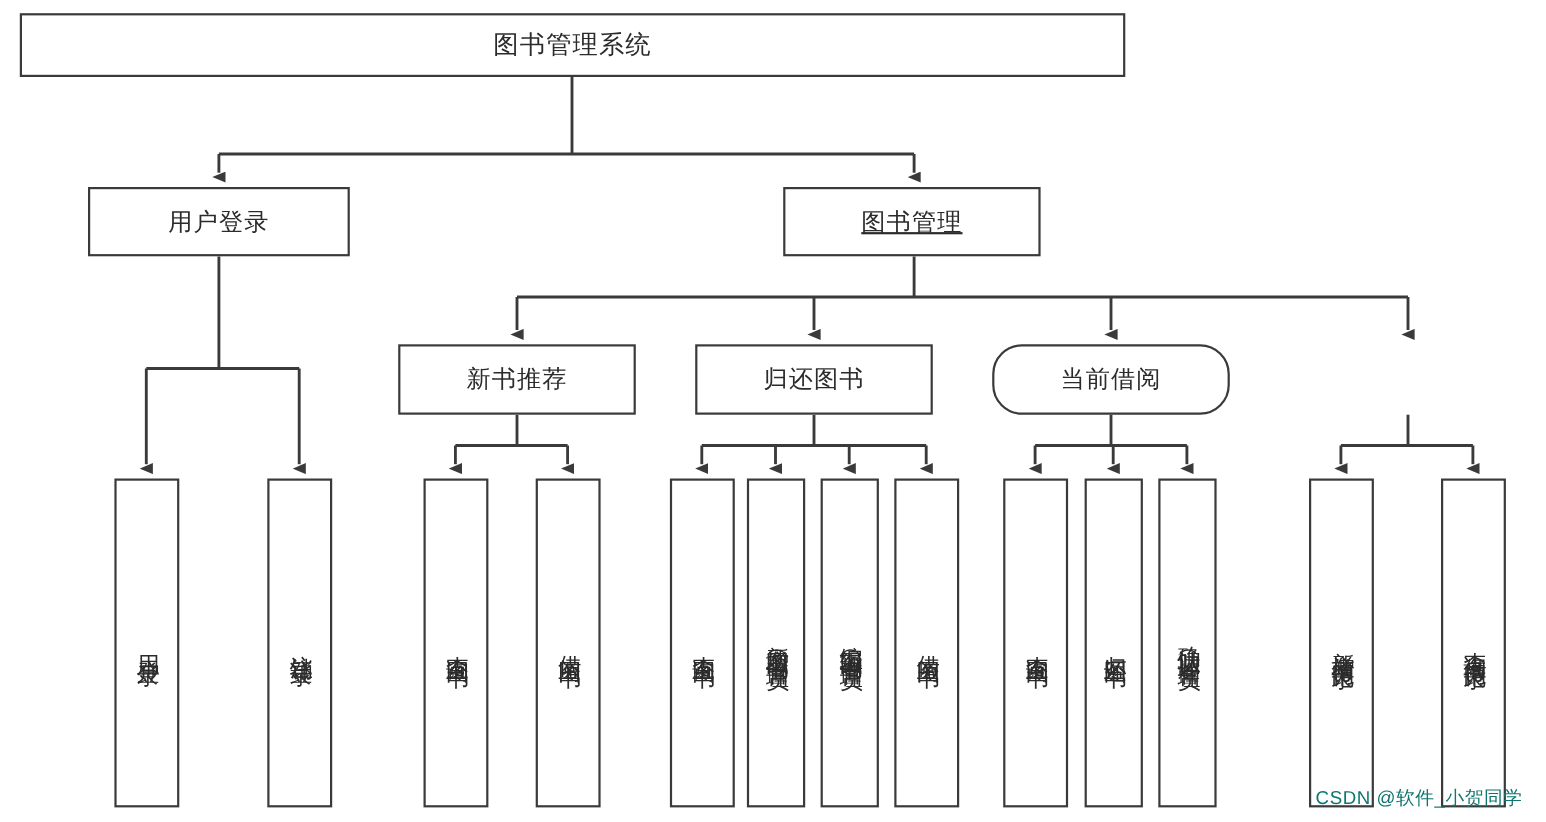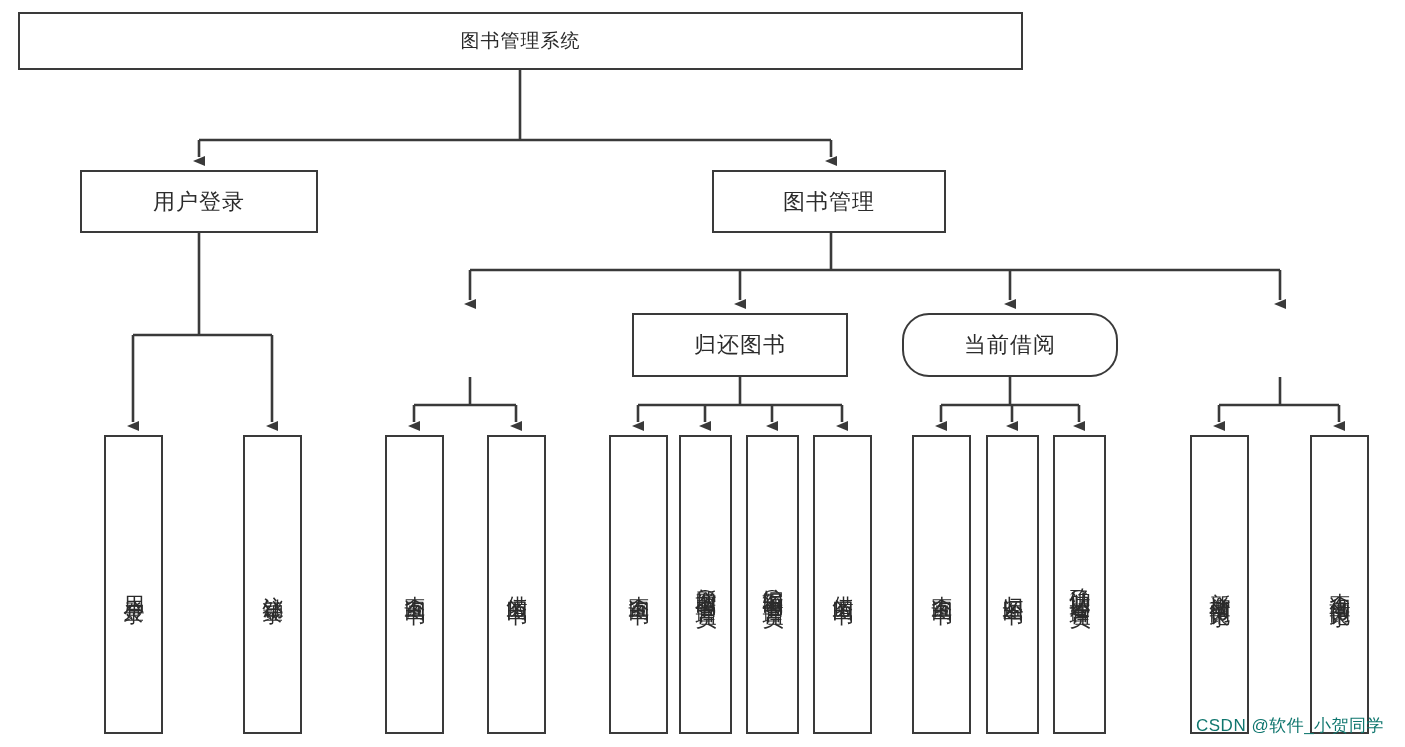--- a/index.html
+++ b/index.html
@@ -48,21 +48,21 @@
     letter-spacing: 3px;
     padding: 6px 0;
   }
   .node.vert .label {
     writing-mode: vertical-rl;
     text-orientation: upright;
     display: block;
     white-space: nowrap;
   }
   .node.root {
-    font-size: 19px;
+    font-size: 23px;
   }
   .watermark {
     position: absolute;
     font-size: 17px;
     color: #0f766e;
     white-space: nowrap;
     letter-spacing: 0.5px;
   }
 </style>
 </head>
@@ -122,24 +122,27 @@
     </g>
   </svg>
 
   <div class="node horiz root" style="left:18px; top:12px; width:1005px; height:58px;">
     <span class="label">图书管理系统</span>
   </div>
 
   <div class="node horiz" style="left:80px; top:170px; width:238px; height:63px;">
     <span class="label">用户登录</span>
   </div>
-  <div class="node horiz" style="left:712px; top:170px; width:234px; height:63px;">
+  <div class="node horiz" style="left:712px; top:170px; width:234px; height:63px;text-decoration:underline;">
     <span class="label">图书管理</span>
   </div>
 
+  <div class="node horiz" style="left:362px; top:313px; width:216px; height:64px;">
+    <span class="label">新书推荐</span>
+  </div>
   <div class="node horiz" style="left:632px; top:313px; width:216px; height:64px;">
     <span class="label">归还图书</span>
   </div>
   <div class="node horiz" style="left:902px; top:313px; width:216px; height:64px;border-radius:27px;">
     <span class="label">当前借阅</span>
   </div>
 
   <div class="node vert" style="left:104px; top:435px; width:59px; height:299px;">
     <span class="label">用户登录</span>
   </div>

